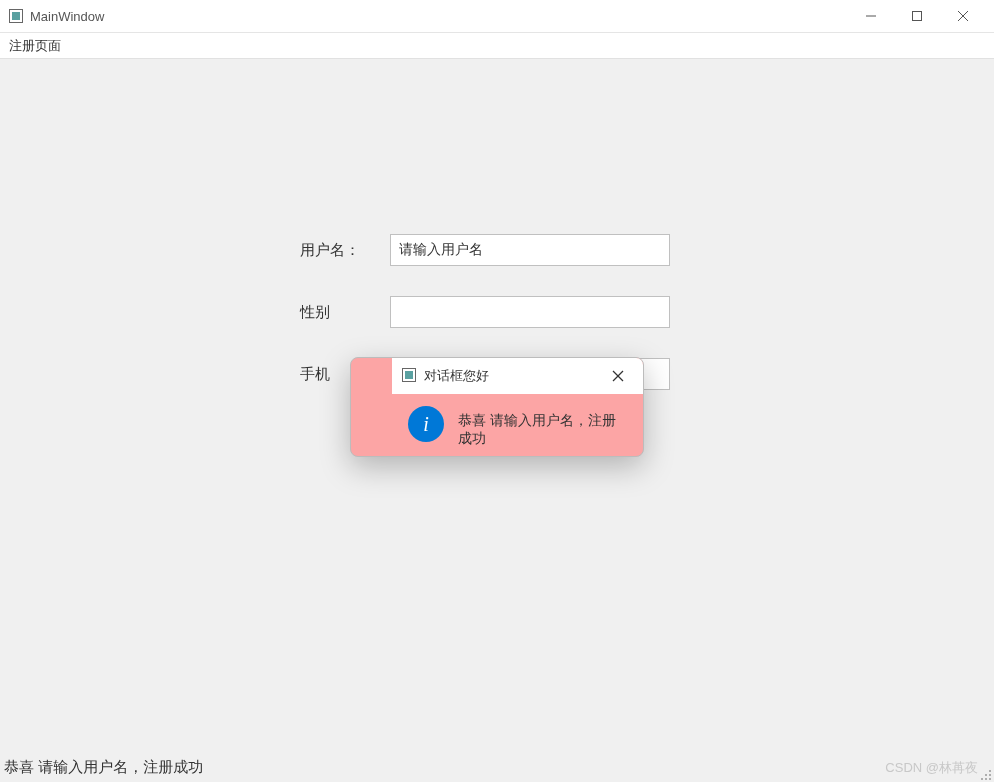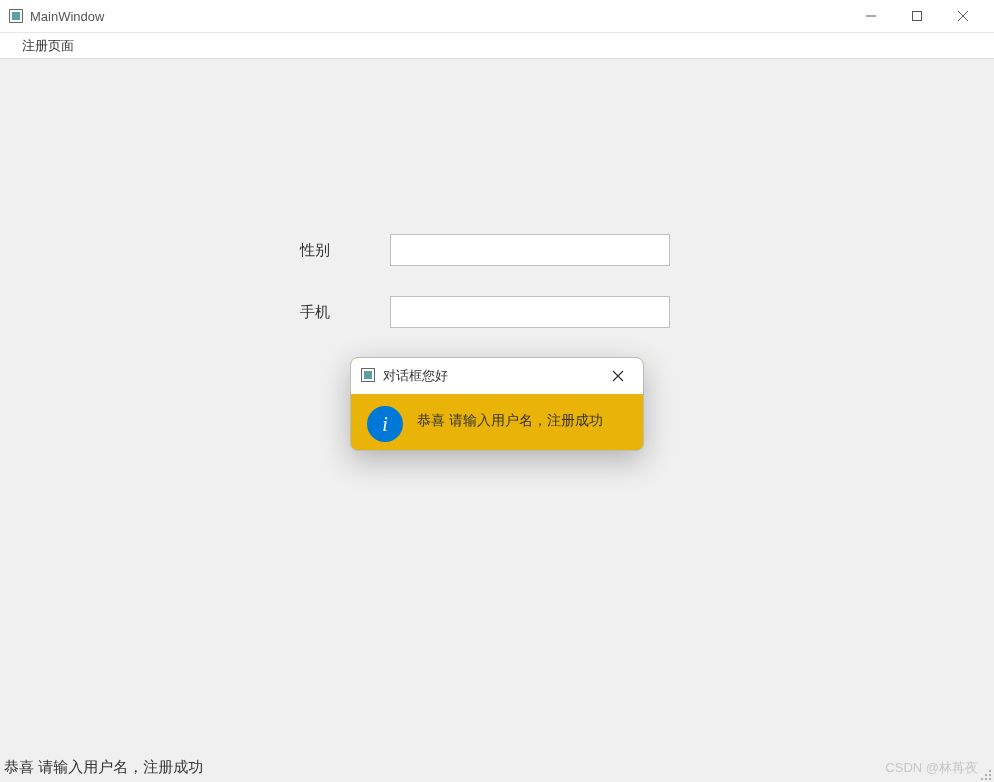--- a/index.html
+++ b/index.html
@@ -47,21 +47,21 @@
       align-items: center;
       justify-content: center;
       color: #666;
       cursor: pointer;
     }
     .menubar {
       height: 26px;
       background: #ffffff;
       display: flex;
       align-items: center;
-      padding: 0 16px;
+      padding: 0 3px;
       font-size: 13px;
       color: #333;
       border-bottom: 1px solid #e1e1e1;
     }
     .menu-item {
       padding: 2px 6px;
       cursor: pointer;
     }
     .client {
       position: relative;
@@ -125,25 +125,26 @@
       bottom: 2px;
       width: 14px;
       height: 14px;
     }
     
     .dialog {
       position: absolute;
       left: 350px;
       top: 298px;
       width: 294px;
-      background: #eab308;
+      background: #fca5a5;
       border: 1px solid #bcbcbc;
       border-radius: 8px;
       box-shadow: 0 10px 30px rgba(0,0,0,0.25);
       overflow: hidden;
+      padding-left: 41px;
     }
     .dialog-titlebar {
       height: 36px;
       display: flex;
       align-items: center;
       padding: 0 10px;
       background: #fff;
     }
     .dialog-titlebar .app-icon {
       width: 16px;
@@ -237,20 +238,24 @@
 </div>
 
 <div class="menubar">
   <span class="menu-item">注册页面</span>
 </div>
 
 <div class="client">
 
   <div class="form">
     <div class="form-row">
+      <span class="form-label">用户名：</span>
+      <input class="form-input" type="text" value="请输入用户名" style="">
+    </div>
+    <div class="form-row">
       <span class="form-label">性别</span>
       <input class="form-input" type="text" style="">
     </div>
     <div class="form-row">
       <span class="form-label">手机</span>
       <input class="form-input" type="text" style="">
     </div>
     <button class="register-btn">注册</button>
   </div>
 

